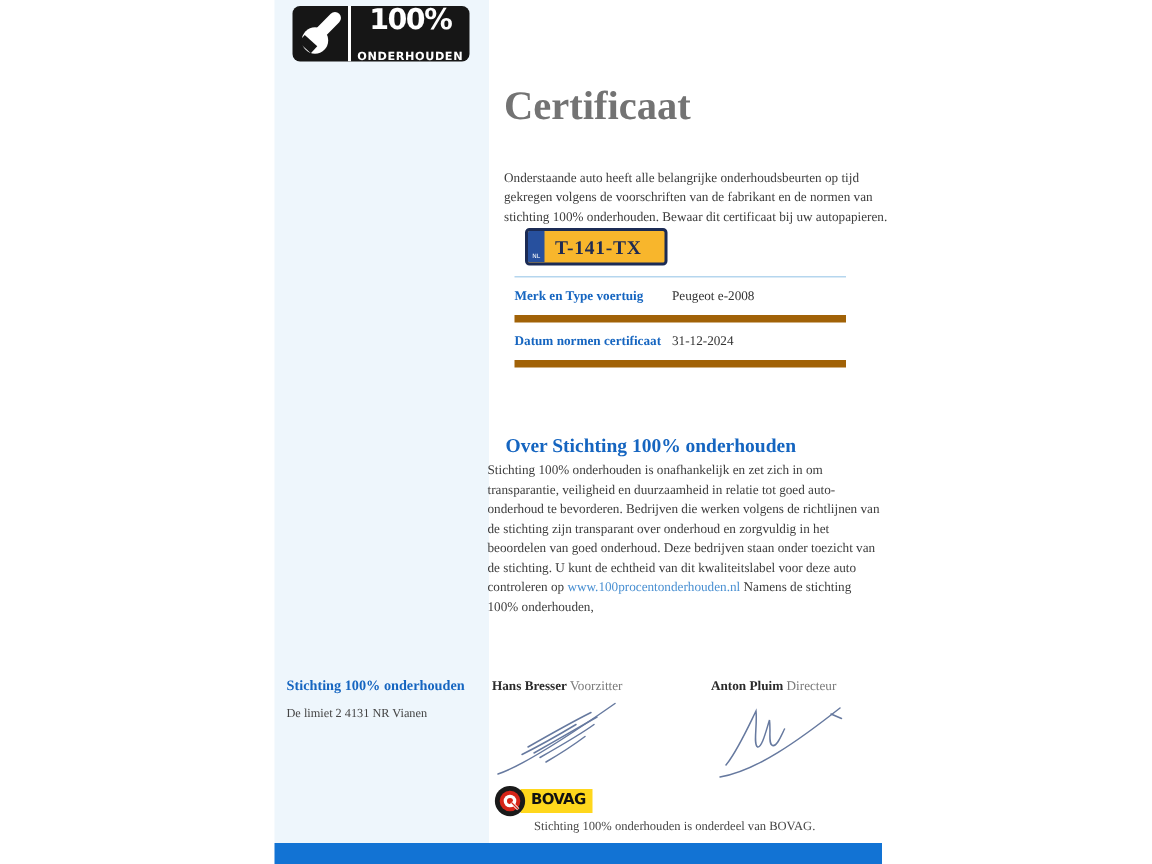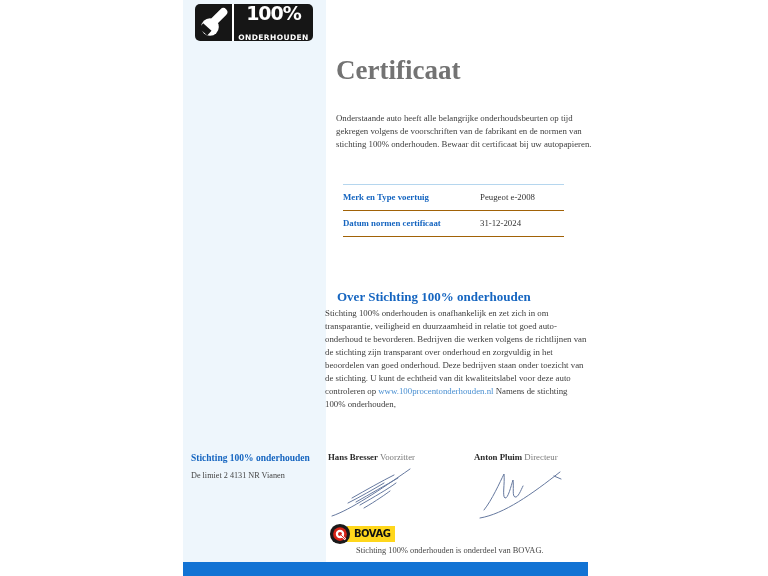--- a/index.html
+++ b/index.html
@@ -25,21 +25,21 @@
   .intro { position: absolute; left: 153px; top: 94px; width: 258px; font-size: 8.8px; line-height: 13px; color: #3d3d3d; margin-top: 18px; }
 
   .plate { position: absolute; left: 167px; top: 152px; width: 95px; height: 25px; border: 2px solid #1b2b55;
            border-radius: 3px; background: #f8b62c; display: flex; overflow: hidden; }
   .plate-band { width: 11px; background: #27509e; color: #ffffff; font-family: "DejaVu Sans", sans-serif;
                 font-size: 4px; display: flex; align-items: flex-end; justify-content: center; padding-bottom: 2px; }
   .plate-number { flex: 1; display: flex; align-items: center; padding-left: 7px; font-size: 13px; font-weight: 700;
                   color: #1e2a52; letter-spacing: 0.5px; }
 
   .details { position: absolute; left: 160px; top: 184px; width: 221px; border-top: 1px solid #b5d6ee; }
-  .detail-row { display: flex; border-bottom: 1px solid #a16207; padding: 7px 0 8px 0; gap: 32px; }
+  .detail-row { display: flex; border-bottom: 5px solid #a16207; padding: 7px 0 8px 0; }
   .detail-label { width: 105px; font-size: 8.8px; font-weight: 700; color: #1565c0; }
   .detail-value { flex: 1; font-size: 8.8px; color: #333333; }
 
   .about-heading { position: absolute; left: 154px; top: 289px; font-size: 13px; font-weight: 700; color: #1565c0; }
   .about-body { position: absolute; left: 142px; top: 307px; width: 265px; font-size: 8.8px; line-height: 13px; color: #3d3d3d; }
   .about-link { color: #4a90d2; text-decoration: none; cursor: pointer; }
 
   
   .footer-org { position: absolute; left: 8px; top: 453px; width: 130px; font-size: 9.5px; font-weight: 700; color: #1565c0; }
   .footer-address { position: absolute; left: 8px; top: 471px; width: 130px; font-size: 8.2px; color: #444444; }
@@ -80,20 +80,24 @@
     <div class="logo-sep"></div>
     <div class="logo-text">
       <div class="logo-percent">100%</div>
       <div class="logo-name">ONDERHOUDEN</div>
     </div>
   </div>
 
   <div class="title">Certificaat</div>
   <div class="intro">Onderstaande auto heeft alle belangrijke onderhoudsbeurten op tijd gekregen volgens de voorschriften van de fabrikant en de normen van stichting 100% onderhouden. Bewaar dit certificaat bij uw autopapieren.</div>
 
+  <div class="plate">
+    <div class="plate-band">NL</div>
+    <div class="plate-number">T-141-TX</div>
+  </div>
 
   <div class="details">
     <div class="detail-row">
       <div class="detail-label">Merk en Type voertuig</div>
       <div class="detail-value">Peugeot e-2008</div>
     </div>
     <div class="detail-row">
       <div class="detail-label">Datum normen certificaat</div>
       <div class="detail-value">31-12-2024</div>
     </div>

